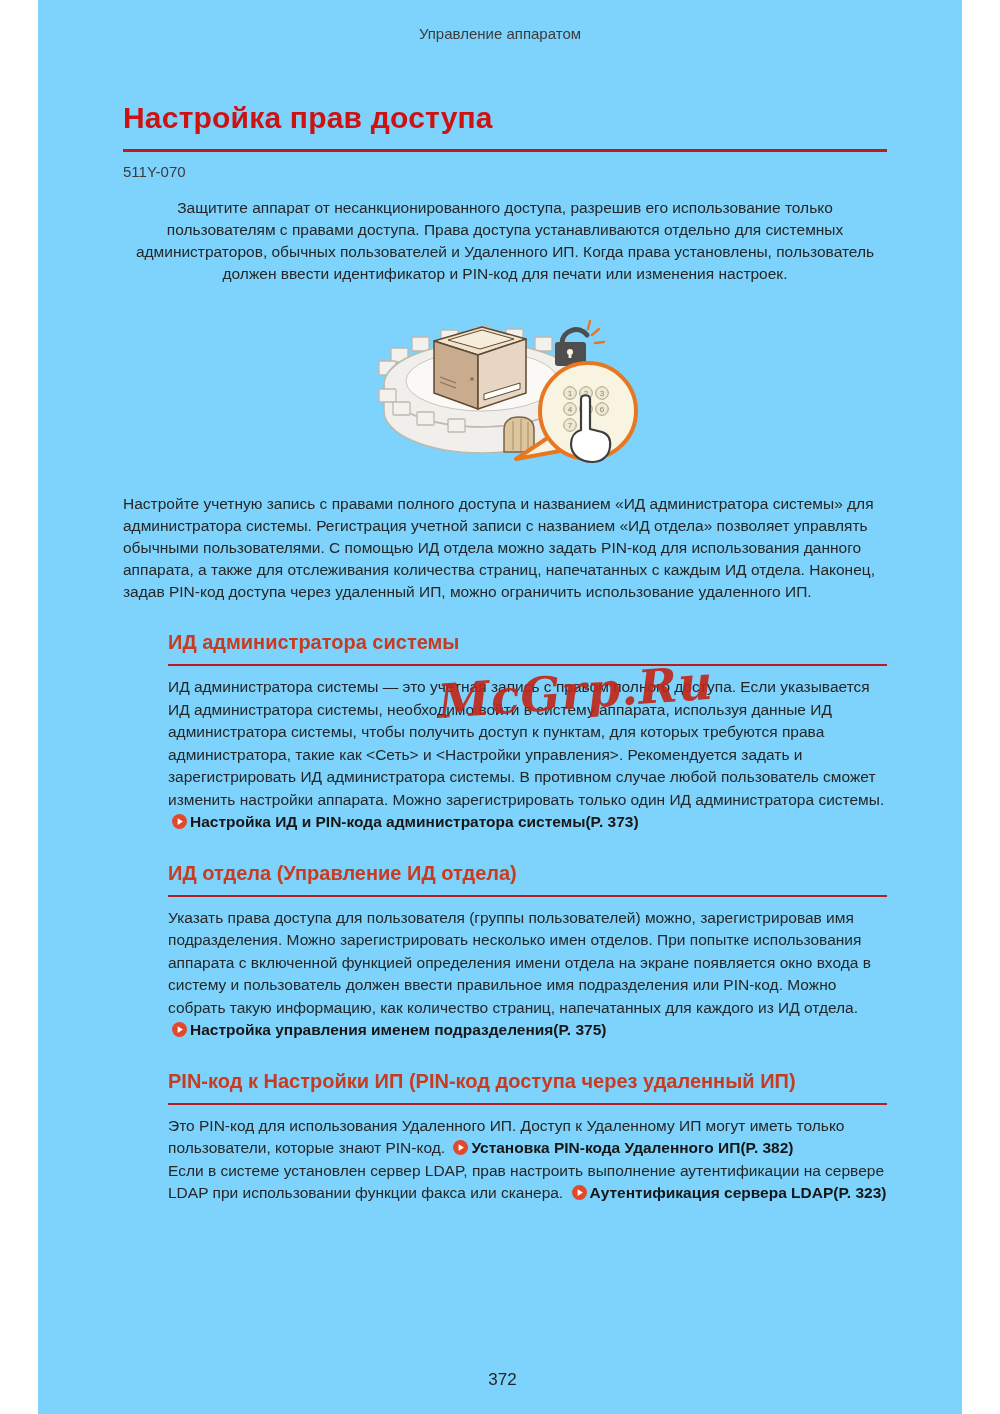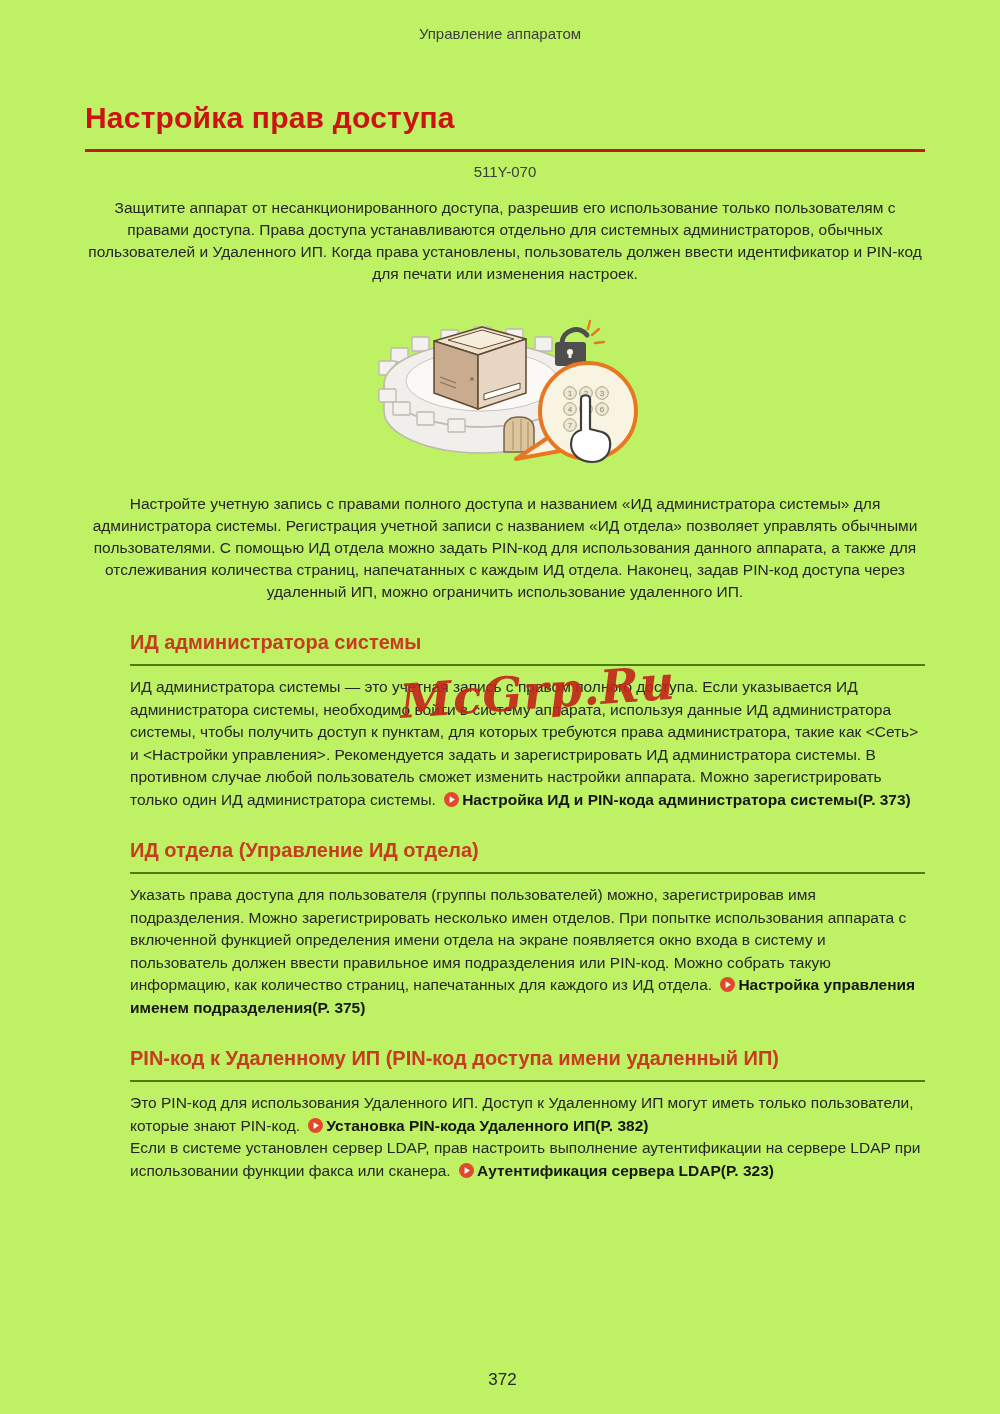--- a/index.html
+++ b/index.html
@@ -1,20 +1,20 @@
 <!DOCTYPE html>
 <html lang="ru"><head>
 <meta charset="utf-8">
 <style>
   html,body{margin:0;padding:0;background:#ffffff;}
   .page{
     position:relative;
-    width:1000px;height:1414px;
+    width:924px;height:1414px;
     margin:0 auto;
-    background:#bef264;
+    background:#7dd3fc;
     font-family:"Liberation Sans","DejaVu Sans",sans-serif;
     color:#262626;
     overflow:hidden;
   }
   .running-head{
     padding-top:25px;
     text-align:center;
     font-size:15px;
     color:#3c3c3c;
   }
@@ -24,40 +24,40 @@
     font-size:30px;
     line-height:38px;
     font-weight:700;
     color:#cc1212;
     border-bottom:3px solid #c11b17;
     padding-bottom:12px;
     letter-spacing:.2px;
   }
   .doc-code{
     margin-top:11px;
-    text-align:center;
+    text-align:left;
     font-size:15px;
     color:#3c3c3c;
   }
   p{margin:0;font-size:15.5px;line-height:22px;color:#262626;}
   .intro{margin-top:17px;text-align:center;}
   .illustration-wrap{
     margin:14px 0 12px 0;
     display:flex;justify-content:center;
   }
   .illustration-wrap svg{transform:translateX(14px);}
-  .overview{margin-top:8px;text-align:center;}
+  .overview{margin-top:8px;}
   .sections{margin-left:45px;}
   h2.sec-heading{
     margin:24px 0 10px 0;
     font-size:20px;
     line-height:31px;
     font-weight:700;
     color:#c73b20;
-    border-bottom:2px solid #4d7c0f;
+    border-bottom:2px solid #b91c1c;
     padding-bottom:6px;
   }
   .sec-body{line-height:22.5px;}
   .xref{white-space:nowrap;margin-top:44px;}
   .xref .icon-svg{vertical-align:-2px;margin:0 3px 0 4px;}
   .xref-text{font-weight:700;color:#161616;white-space:normal;}
   .watermark{
     position:absolute;
     left:398px;top:674px;
     font-family:"DejaVu Serif","Liberation Serif",serif;
@@ -204,21 +204,21 @@
         <p class="sec-body">
           <span>Указать права доступа для пользователя (группы пользователей) можно, зарегистрировав имя подразделения. Можно зарегистрировать несколько имен отделов. При попытке использования аппарата с включенной функцией определения имени отдела на экране появляется окно входа в систему и пользователь должен ввести правильное имя подразделения или PIN-код. Можно собрать такую информацию, как количество страниц, напечатанных для каждого из ИД отдела.</span>
           <span class="xref"><svg class="icon-svg" width="15" height="15" viewBox="0 0 16 16">
                 <circle cx="8" cy="8" r="8" fill="#e2492c"></circle>
                 <path d="M6 4.4 L11.6 8 L6 11.6 Z" fill="#ffffff"></path>
               </svg><span class="xref-text">Настройка управления именем подразделения(P. 375)</span></span>
         </p>
       </section>
 
       <section>
-        <h2 class="sec-heading">PIN-код к Удаленному ИП (PIN-код доступа имени удаленный ИП)</h2>
+        <h2 class="sec-heading">PIN-код к Настройки ИП (PIN-код доступа через удаленный ИП)</h2>
         <p class="sec-body">
           <span>Это PIN-код для использования Удаленного ИП. Доступ к Удаленному ИП могут иметь только пользователи, которые знают PIN-код.</span>
           <span class="xref"><svg class="icon-svg" width="15" height="15" viewBox="0 0 16 16">
                 <circle cx="8" cy="8" r="8" fill="#e2492c"></circle>
                 <path d="M6 4.4 L11.6 8 L6 11.6 Z" fill="#ffffff"></path>
               </svg><span class="xref-text">Установка PIN-кода Удаленного ИП(P. 382)</span></span>
         </p>
       </section>
 
       <section>

